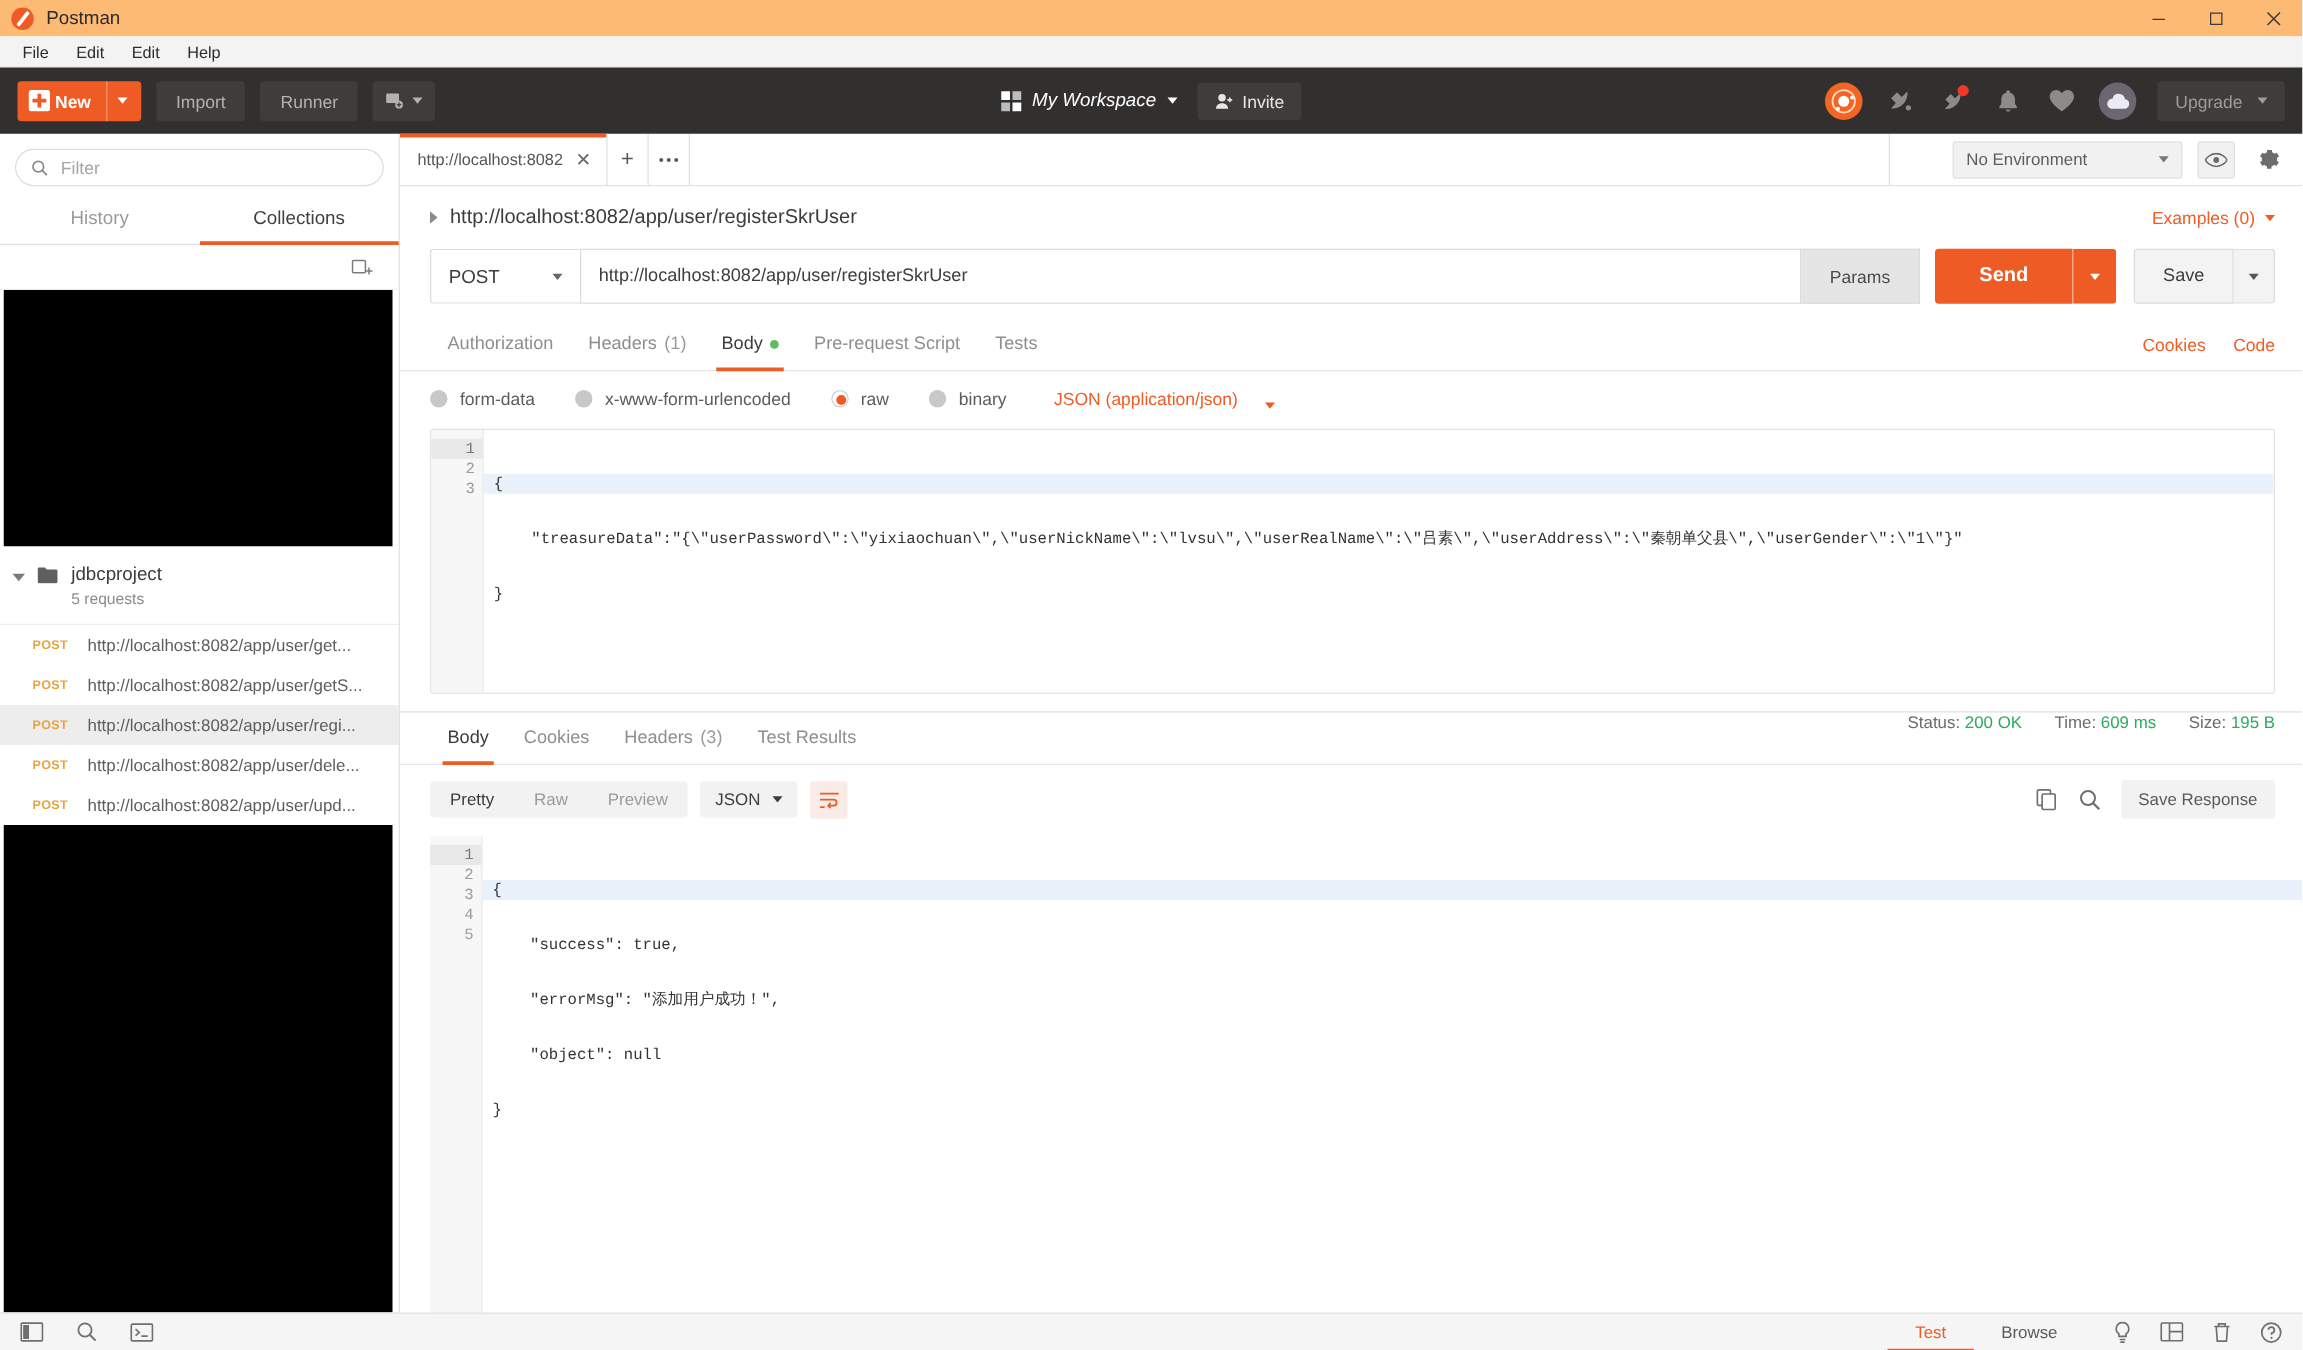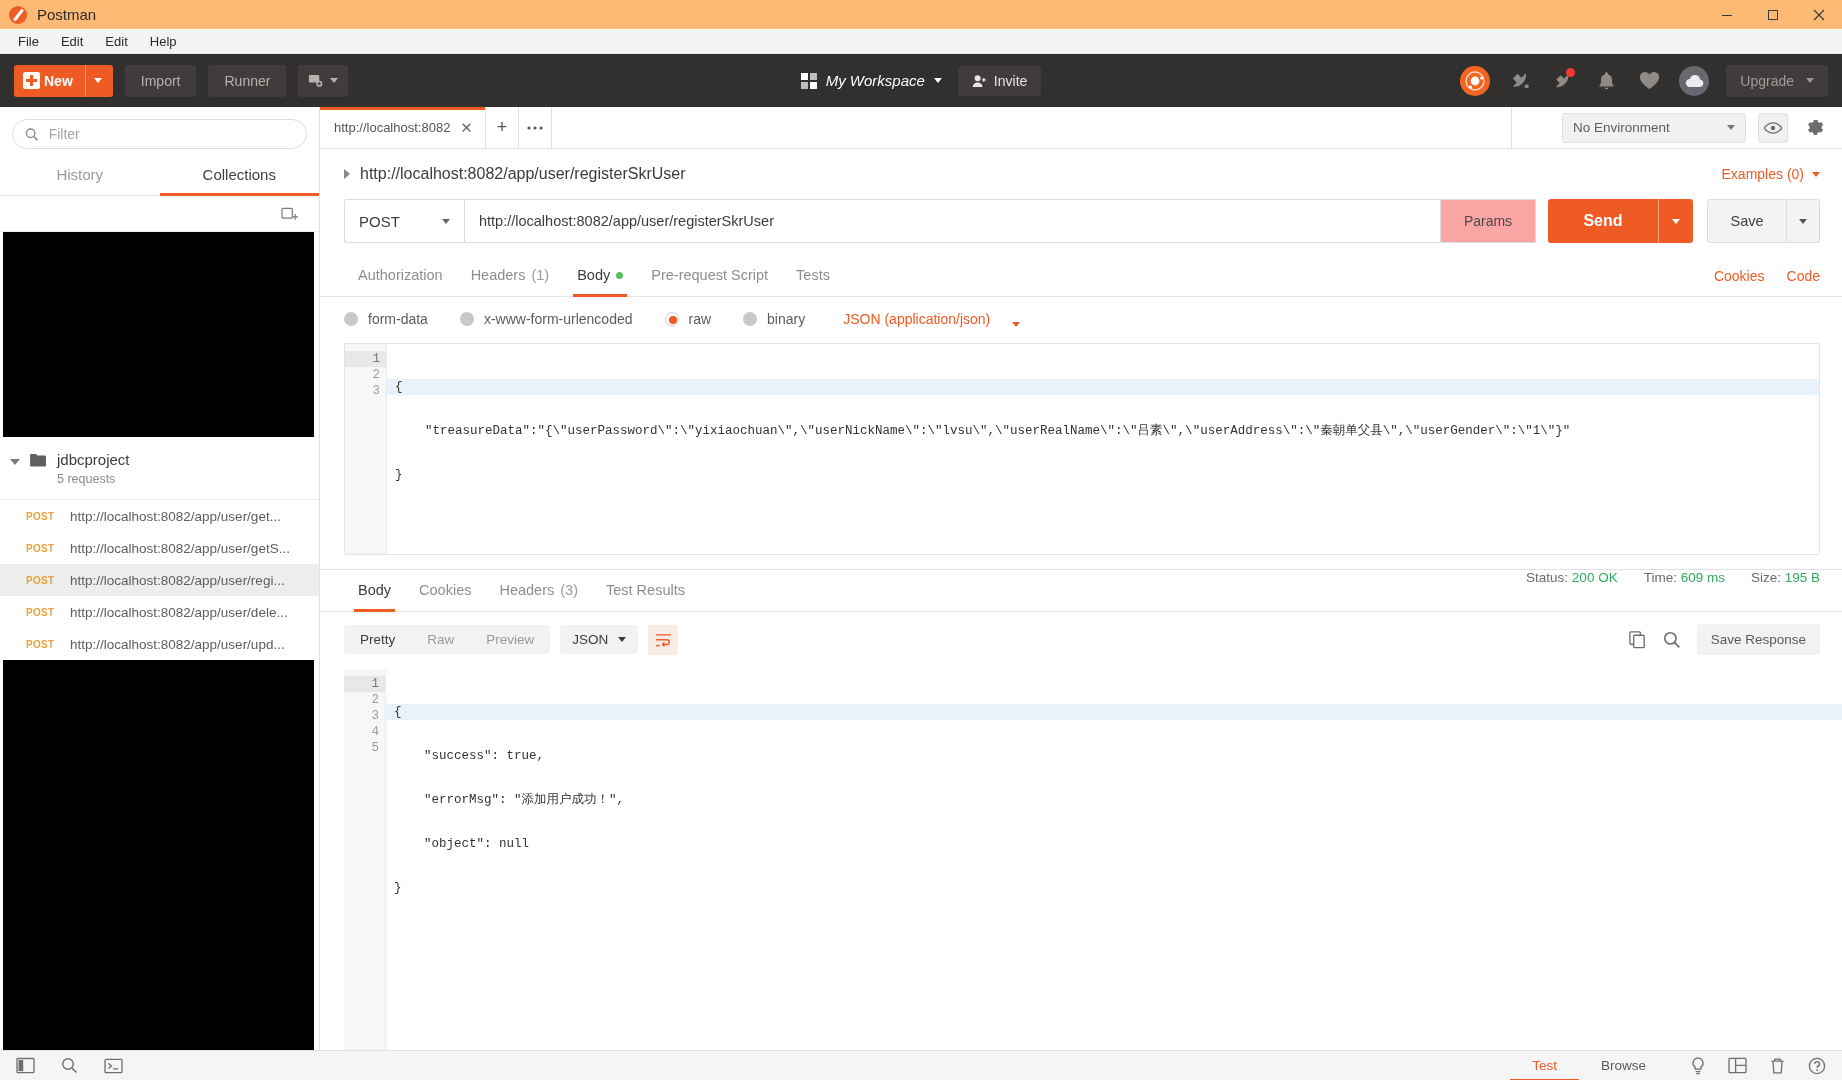--- a/index.html
+++ b/index.html
@@ -204,21 +204,21 @@
   .method-box {
     width: 120px; border: 1px solid #dcdcdc; border-right: none; border-radius: 3px 0 0 3px;
     background: #fff; display: flex; align-items: center; padding: 0 14px; font-size: 15px; color: #3d3d3d;
   }
   .method-box .caret { margin-left: auto; border-top-color: #666; }
   .url-input {
     flex: 1; border: 1px solid #dcdcdc; background: #fff; display: flex; align-items: center;
     padding: 0 14px; font-size: 14.5px; color: #3d3d3d;
   }
   .params-btn {
-    width: 95px; border: 1px solid #dcdcdc; border-left: none; background: #fca5a5;
+    width: 95px; border: 1px solid #dcdcdc; border-left: none; background: #e5e5e5;
     display: flex; align-items: center; justify-content: center; font-size: 14px; color: #4a4a4a;
   }
   .send-btn {
     width: 110px; background: #ef5b25; color: #fff; display: flex; align-items: center;
     justify-content: center; font-size: 16px; font-weight: bold; margin-left: 12px; border-radius: 3px 0 0 3px;
   }
   .send-caret {
     width: 35px; background: #ef5b25; color: #fff; display: flex; align-items: center;
     justify-content: center; border-left: 1px solid rgba(255,255,255,.4); border-radius: 0 3px 3px 0;
   }

